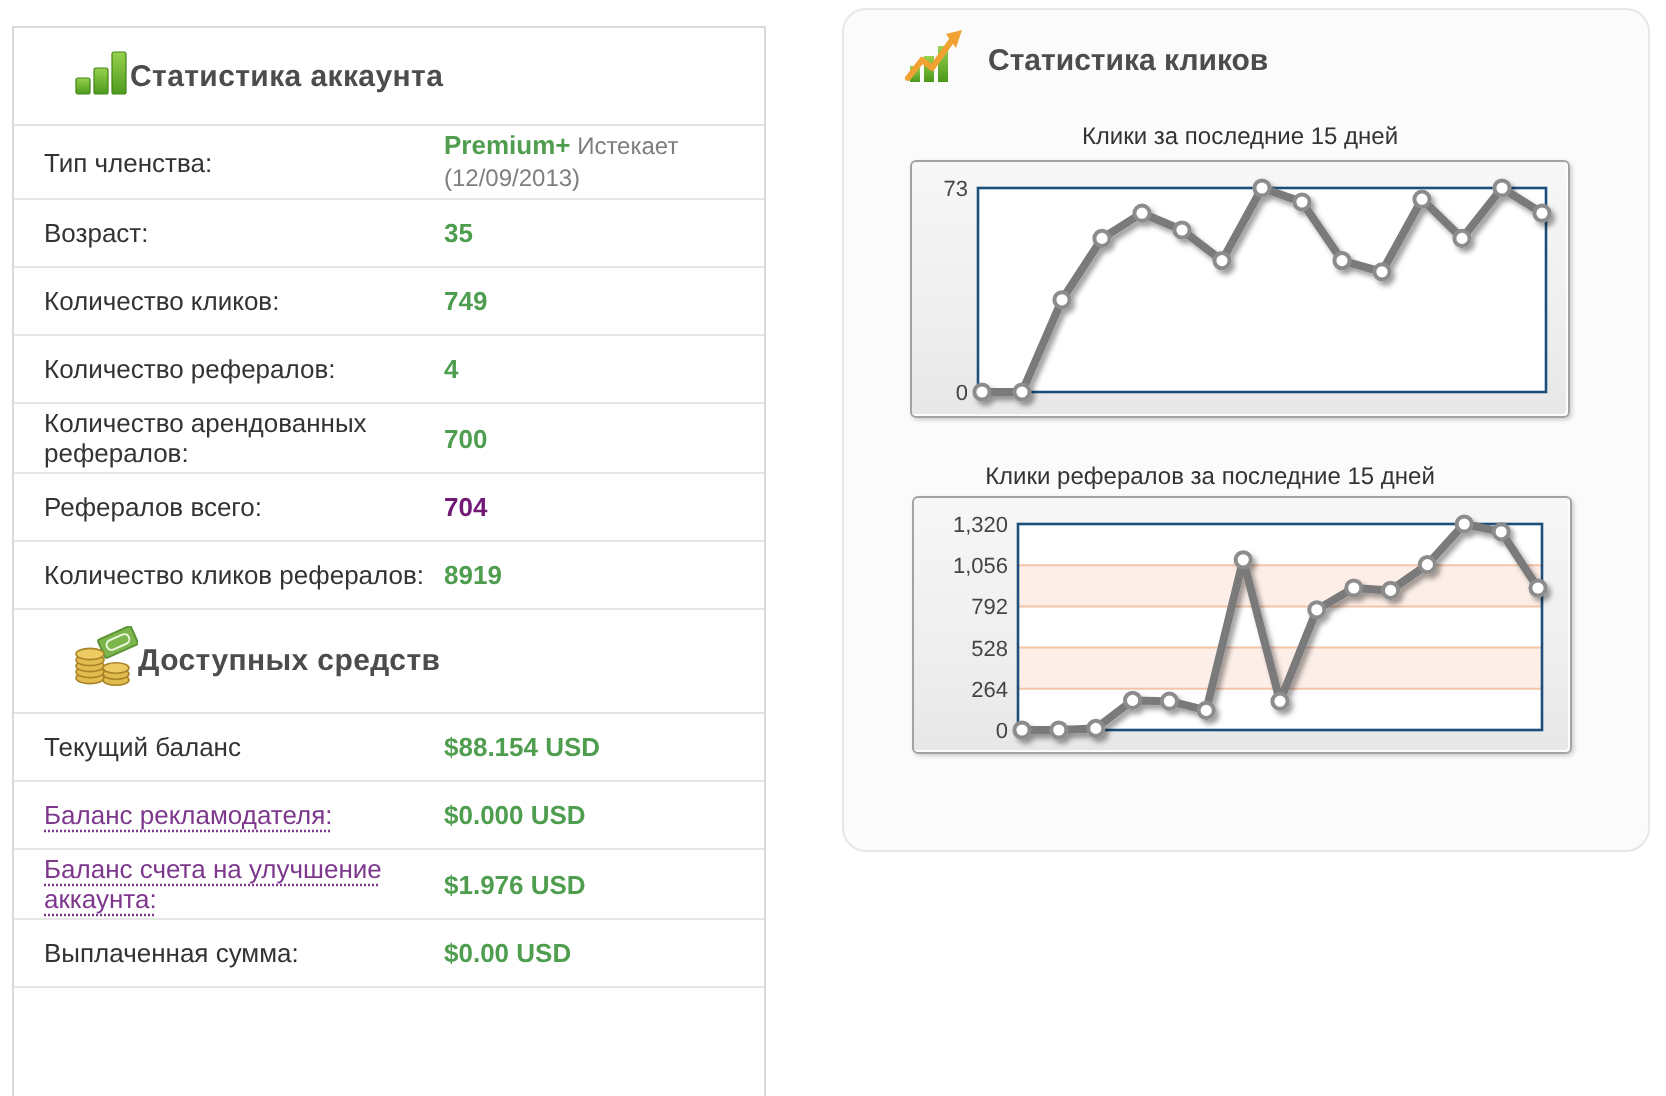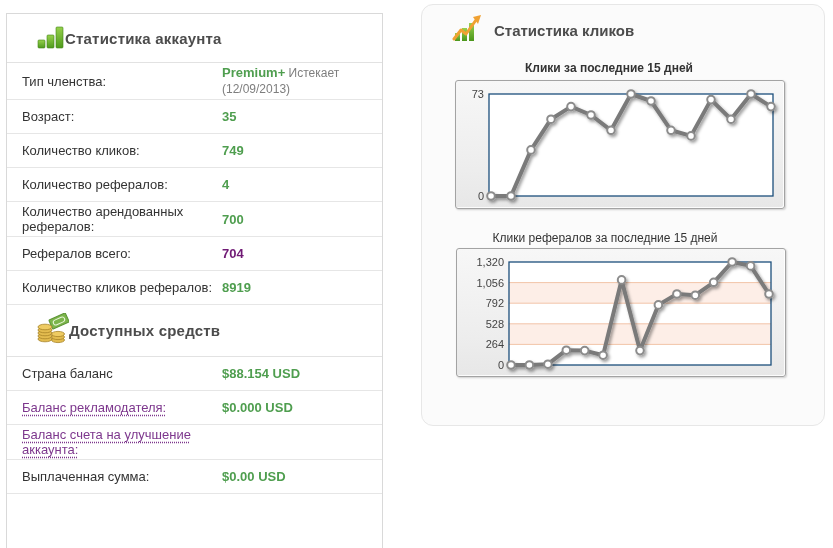--- a/index.html
+++ b/index.html
@@ -52,21 +52,21 @@
   .chart-title{
     position:absolute;width:330px;text-align:center;
     font-size:12px;color:#333;
   }
   .chart-box{
     position:absolute;width:330px;height:129px;box-sizing:border-box;
     background:linear-gradient(180deg,#f7f7f7 0%,#ededed 70%,#e7e7e7 100%);
     border:1px solid #a3a3a3;border-radius:3px;
     box-shadow:1px 1px 2px rgba(0,0,0,0.18), inset -1px -1px 0 rgba(255,255,255,0.85);
   }
-  #chart-title-1{left:22px;top:56px;font-weight:bold;}
+  #chart-title-1{left:33px;top:56px;}
   #chart-box-1{left:33px;top:75px;}
   #chart-title-2{left:18px;top:226px;}
   #chart-box-2{left:34px;top:243px;}
 </style>
 </head>
 <body>
 
 <div class="left-card">
 
   <div class="section-header">
@@ -134,29 +134,30 @@
             <ellipse cx="23" cy="24" rx="6.5" ry="2.6"></ellipse>
           <ellipse cx="23" cy="21" rx="6.5" ry="2.6" fill="#eecb62"></ellipse>
         </g>
       </svg>
     </span>
     <span class="hdr-title">Доступных средств</span>
   </div>
 
   <div id="funds-rows">
       <div class="stat-row">
-        <div class="lbl">Страна баланс</div>
+        <div class="lbl">Текущий баланс</div>
         <div class="val" style="color: rgb(79, 158, 79);"><span>$88.154 USD</span></div>
       </div>
       <div class="stat-row">
         <div class="lbl link">Баланс рекламодателя:</div>
         <div class="val" style="color: rgb(79, 158, 79);"><span>$0.000 USD</span></div>
       </div>
       <div class="stat-row">
         <div class="lbl link">Баланс счета на улучшение аккаунта:</div>
+        <div class="val" style="color: rgb(79, 158, 79);"><span>$1.976 USD</span></div>
       </div>
       <div class="stat-row">
         <div class="lbl">Выплаченная сумма:</div>
         <div class="val" style="color: rgb(79, 158, 79);"><span>$0.00 USD</span></div>
       </div>
     </div>
 </div>
 
 <div class="right-card">
 

